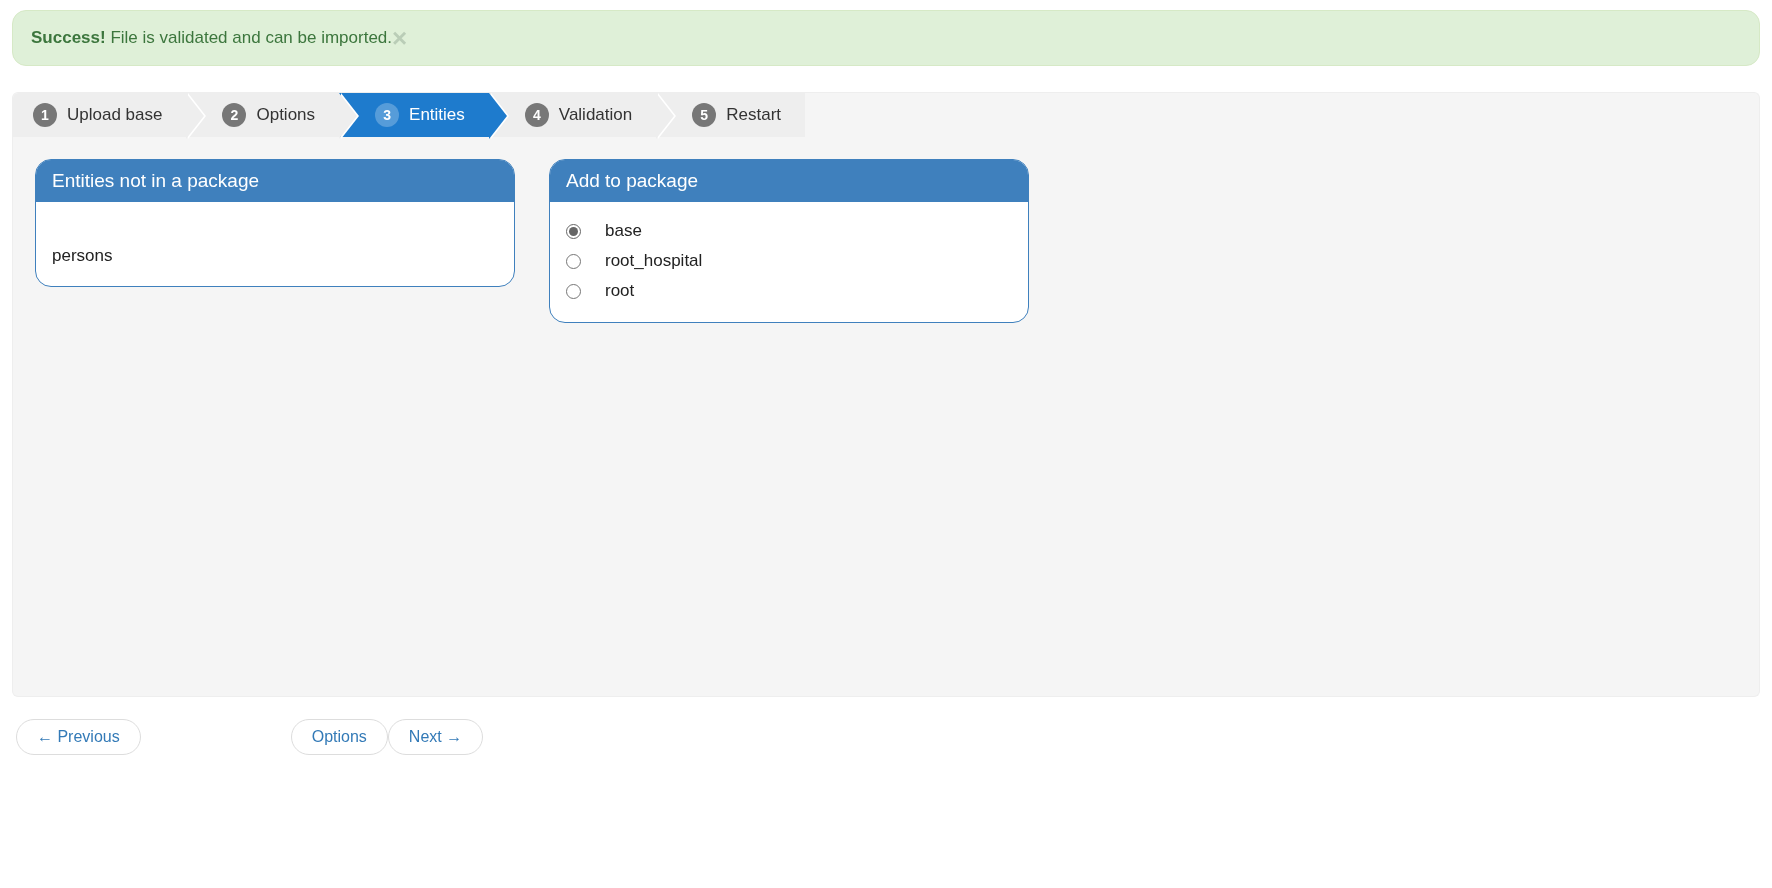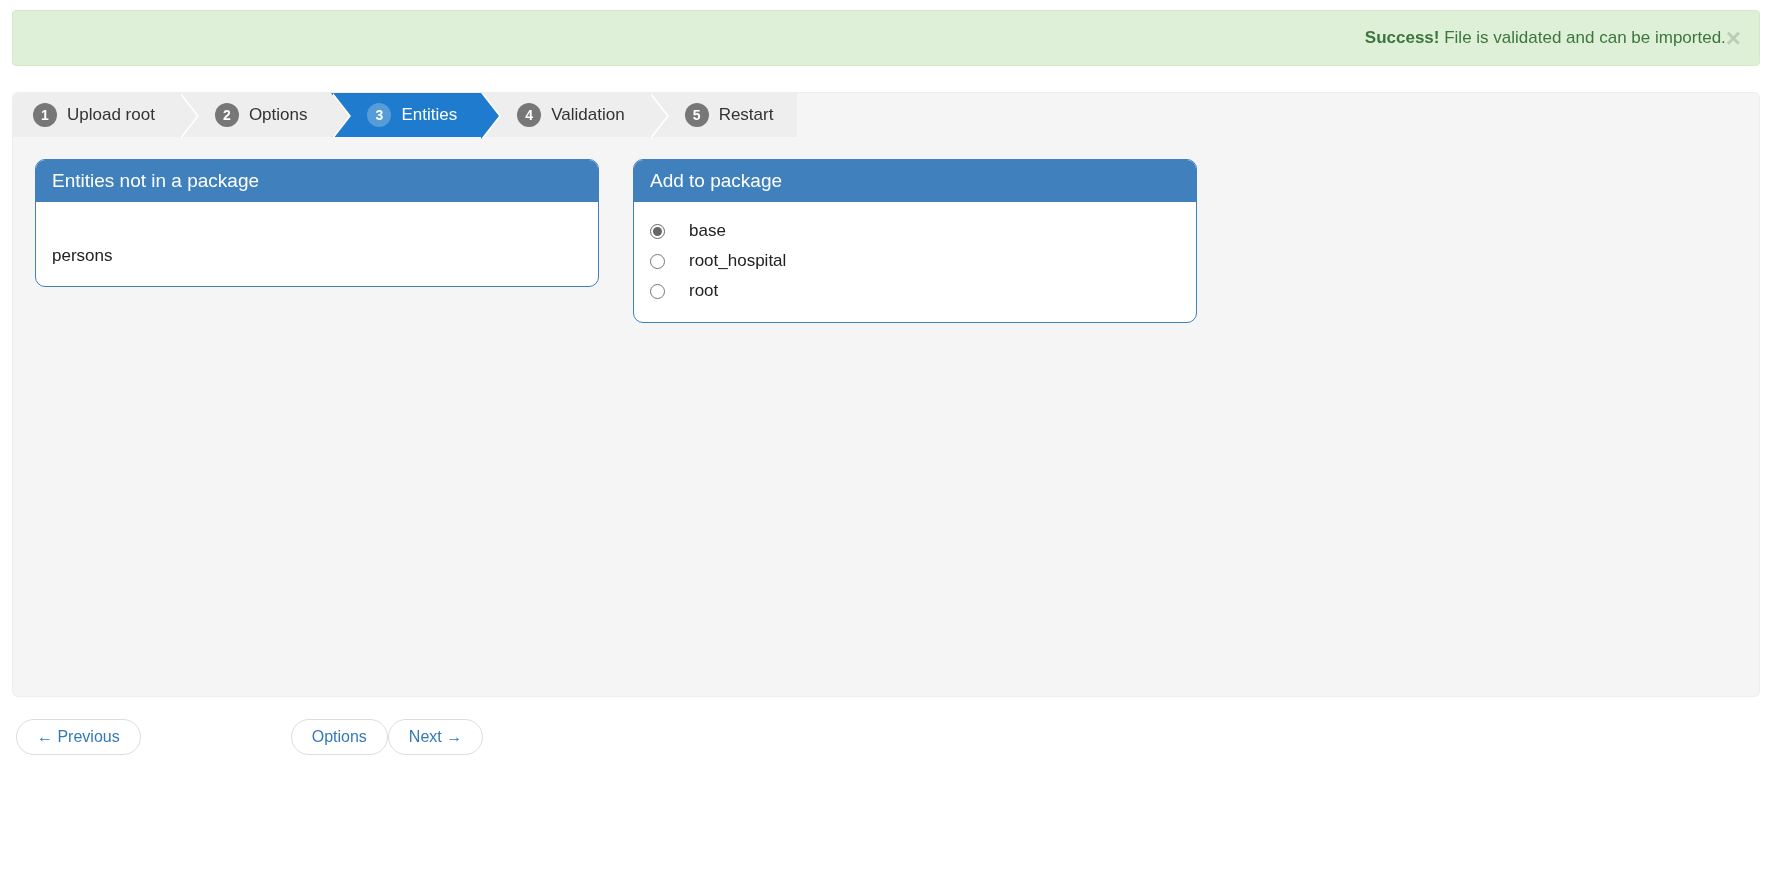--- a/index.html
+++ b/index.html
@@ -10,26 +10,26 @@
       background: #fff;
       padding: 0;
     }
     .container {
       padding: 10px 12px;
     }
     
     .alert {
       background: #dff0d8;
       border: 1px solid #d6e9c6;
-      border-radius: 4px;
+      border-radius: 14px;
       color: #3c763d;
       padding: 14px 18px;
       display: flex;
       align-items: center;
-      justify-content: flex-end;
+      justify-content: flex-start;
       margin-bottom: 26px;
     }
     .alert .msg { font-size: 17px; }
     .alert .msg strong { font-weight: 700; }
     .alert .close {
       color: #a2b7a2;
       font-size: 26px;
       font-weight: 700;
       cursor: pointer;
       line-height: 1;
@@ -102,24 +102,24 @@
     .main-area {
       background: #f5f5f5;
       border: 1px solid #eee;
       border-top: none;
       border-radius: 0 0 6px 6px;
       padding: 22px;
       min-height: 560px;
     }
     .cols { display: flex; gap: 34px; }
     .panel {
-      width: 564px;
+      width: 480px;
       background: #fff;
       border: 1px solid #3f80bd;
-      border-radius: 10px;
+      border-radius: 16px;
       overflow: hidden;
       align-self: flex-start;
     }
     .panel-header {
       background: #3f80bd;
       color: #fff;
       padding: 10px 16px;
       font-size: 19px;
     }
     .panel-body { padding: 14px 16px 16px; color: #222; }
@@ -161,21 +161,21 @@
     <div class="msg">
       <strong>Success!</strong>
       <span>File is validated and can be imported.</span>
     </div>
     <span class="close">×</span>
   </div>
 
   <div class="wizard" id="wizard">
       <div class="step">
         <span class="num">1</span>
-        <span>Upload root</span>
+        <span>Upload base</span>
       </div>
       <div class="step">
         <span class="num">2</span>
         <span>Options</span>
       </div>
       <div class="step active">
         <span class="num">3</span>
         <span>Entities</span>
       </div>
       <div class="step">

